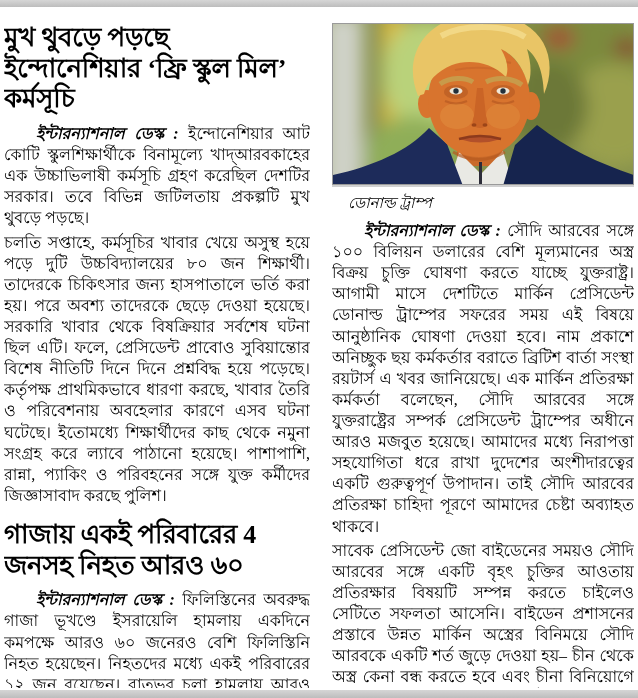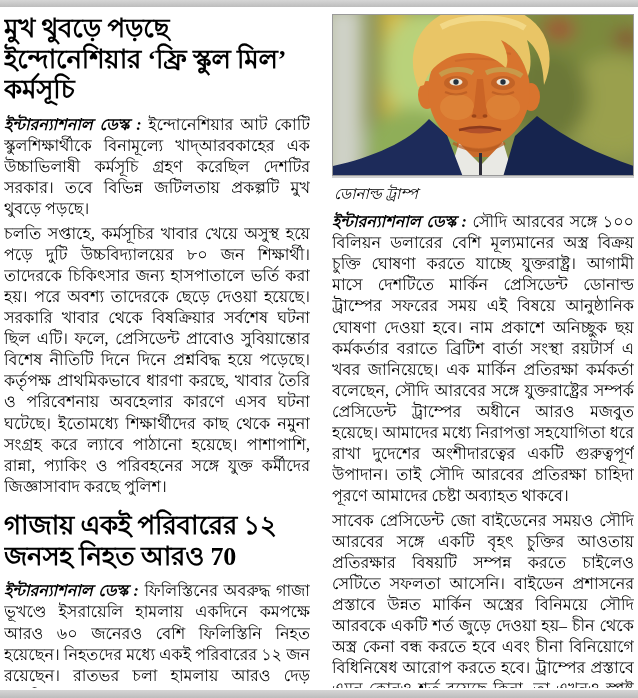--- a/index.html
+++ b/index.html
@@ -18,77 +18,77 @@
   .rule {
     height: 7px; width: 100%;
     background: linear-gradient(#d6d6d6, #bdbdbd);
     flex: 0 0 auto;
   }
   .rule.bottom { height: 8px; margin-top: auto; }
   .content {
     flex: 1 1 auto;
     display: flex;
     gap: 22px;
-    padding: 5px 4px 2px 4px;
+    padding: 14px 4px 2px 4px;
     overflow: hidden;
   }
   .col { overflow: hidden; }
   .col.left  { width: 306px; flex: 0 0 306px; }
   .col.right { width: 302px; flex: 0 0 302px; }
 
   .headline {
     font-weight: bold;
     font-size: 26px;
     line-height: 1.18;
     margin: 2px 0 8px 0;
     letter-spacing: -0.2px;
   }
   .headline.second { margin-top: 14px; }
   .body-text {
     font-size: 16px;
     line-height: 1.32;
     text-align: justify;
     margin: 0 0 3px 0;
   }
-  .dateline { font-weight: bold; font-style: italic; }
+  .dateline { font-weight: bold; font-style: italic; margin-left: 32px; }
 
   .photo-frame {
     width: 300px; height: 160px;
     border: 1px solid #9a9a9a;
     box-shadow: 0 2px 0 rgba(0,0,0,0.18);
     margin: 2px 0 0 0;
     padding: 0;
     overflow: hidden;
     background: #85904c;
   }
   .photo-frame svg { display: block; }
   .photo-caption {
     font-size: 15px;
     font-style: italic;
-    margin: 6px 0 4px 2px;
+    margin: 6px 0 4px 16px;
   }
 </style>
 </head>
 <body>
 
 <div class="page">
   <div class="rule top"></div>
 
   <div class="content">
 
     <div class="col left">
 
       <article>
         <h1 class="headline">মুখ থুবড়ে পড়ছে ইন্দোনেশিয়ার ‘ফ্রি স্কুল মিল’ কর্মসূচি</h1>
         <p class="body-text"><span class="dateline">ইন্টারন্যাশনাল ডেস্ক :</span> <span>ইন্দোনেশিয়ার আট কোটি স্কুলশিক্ষার্থীকে বিনামূল্যে খাদ্আরবকাহের এক উচ্চাভিলাষী কর্মসূচি গ্রহণ করেছিল দেশটির সরকার। তবে বিভিন্ন জটিলতায় প্রকল্পটি মুখ থুবড়ে পড়ছে।</span></p>
         <p class="body-text">চলতি সপ্তাহে, কর্মসূচির খাবার খেয়ে অসুস্থ হয়ে পড়ে দুটি উচ্চবিদ্যালয়ের ৮০ জন শিক্ষার্থী। তাদেরকে চিকিৎসার জন্য হাসপাতালে ভর্তি করা হয়। পরে অবশ্য তাদেরকে ছেড়ে দেওয়া হয়েছে। সরকারি খাবার থেকে বিষক্রিয়ার সর্বশেষ ঘটনা ছিল এটি। ফলে, প্রেসিডেন্ট প্রাবোও সুবিয়ান্তোর বিশেষ নীতিটি দিনে দিনে প্রশ্নবিদ্ধ হয়ে পড়েছে। কর্তৃপক্ষ প্রাথমিকভাবে ধারণা করছে, খাবার তৈরি ও পরিবেশনায় অবহেলার কারণে এসব ঘটনা ঘটেছে। ইতোমধ্যে শিক্ষার্থীদের কাছ থেকে নমুনা সংগ্রহ করে ল্যাবে পাঠানো হয়েছে। পাশাপাশি, রান্না, প্যাকিং ও পরিবহনের সঙ্গে যুক্ত কর্মীদের জিজ্ঞাসাবাদ করছে পুলিশ।</p>
       </article>
 
       <article>
-        <h2 class="headline second">গাজায় একই পরিবারের ১২ জনসহ নিহত আরও 70</h2>
+        <h2 class="headline second">গাজায় একই পরিবারের 4 জনসহ নিহত আরও ৬০</h2>
         <p class="body-text"><span class="dateline">ইন্টারন্যাশনাল ডেস্ক :</span> <span>ফিলিস্তিনের অবরুদ্ধ গাজা ভূখণ্ডে ইসরায়েলি হামলায় একদিনে কমপক্ষে আরও ৬০ জনেরও বেশি ফিলিস্তিনি নিহত হয়েছেন। নিহতদের মধ্যে একই পরিবারের ১২ জন রয়েছেন। রাতভর চলা হামলায় আরও দেড় শতাধিক আহত হয়েছেন। হতাহতের সংখ্যা আরও বাড়তে পারে। কারণ, ধ্বংসস্তূপের নিচে আটকে পড়াদের কাছে উদ্ধারকারী দল পৌঁছাতে পারছে না। তাছাড়া উদ্ধারকাজে ব্যবহৃত অনেক সরঞ্জামও ধ্বংস হয়ে গেছে ইসরায়েলি বোমা হামলায়।</span></p>
       </article>
 
     </div>
 
     <div class="col right">
 
       <figure class="photo-frame">
         <svg width="300" height="160" viewBox="0 0 300 160">
           <defs>

